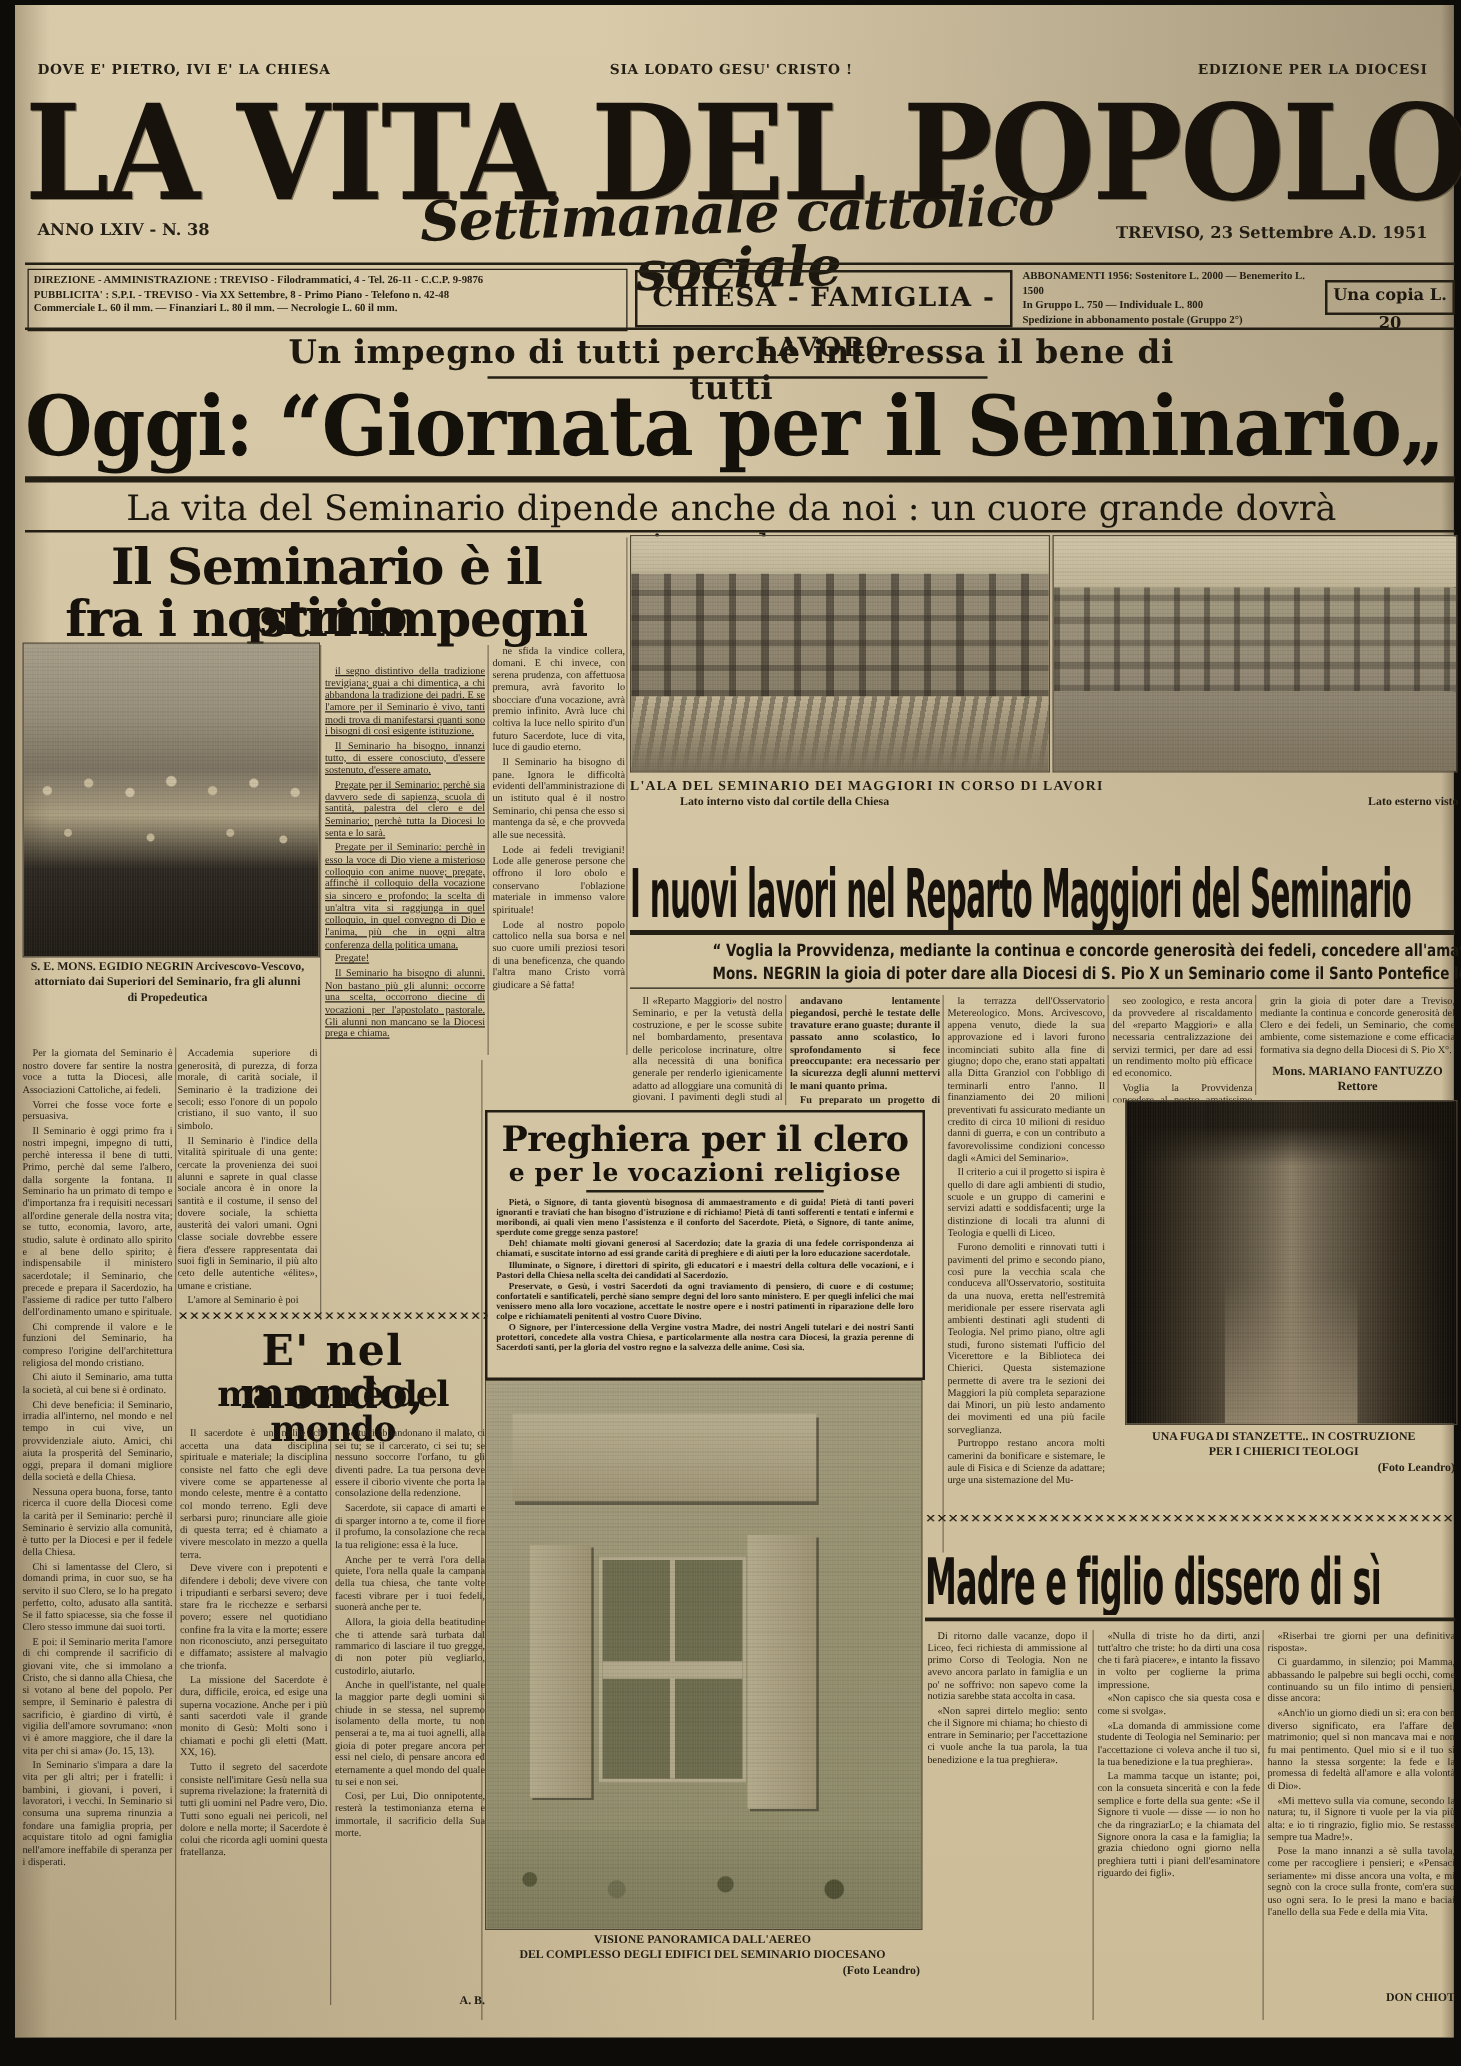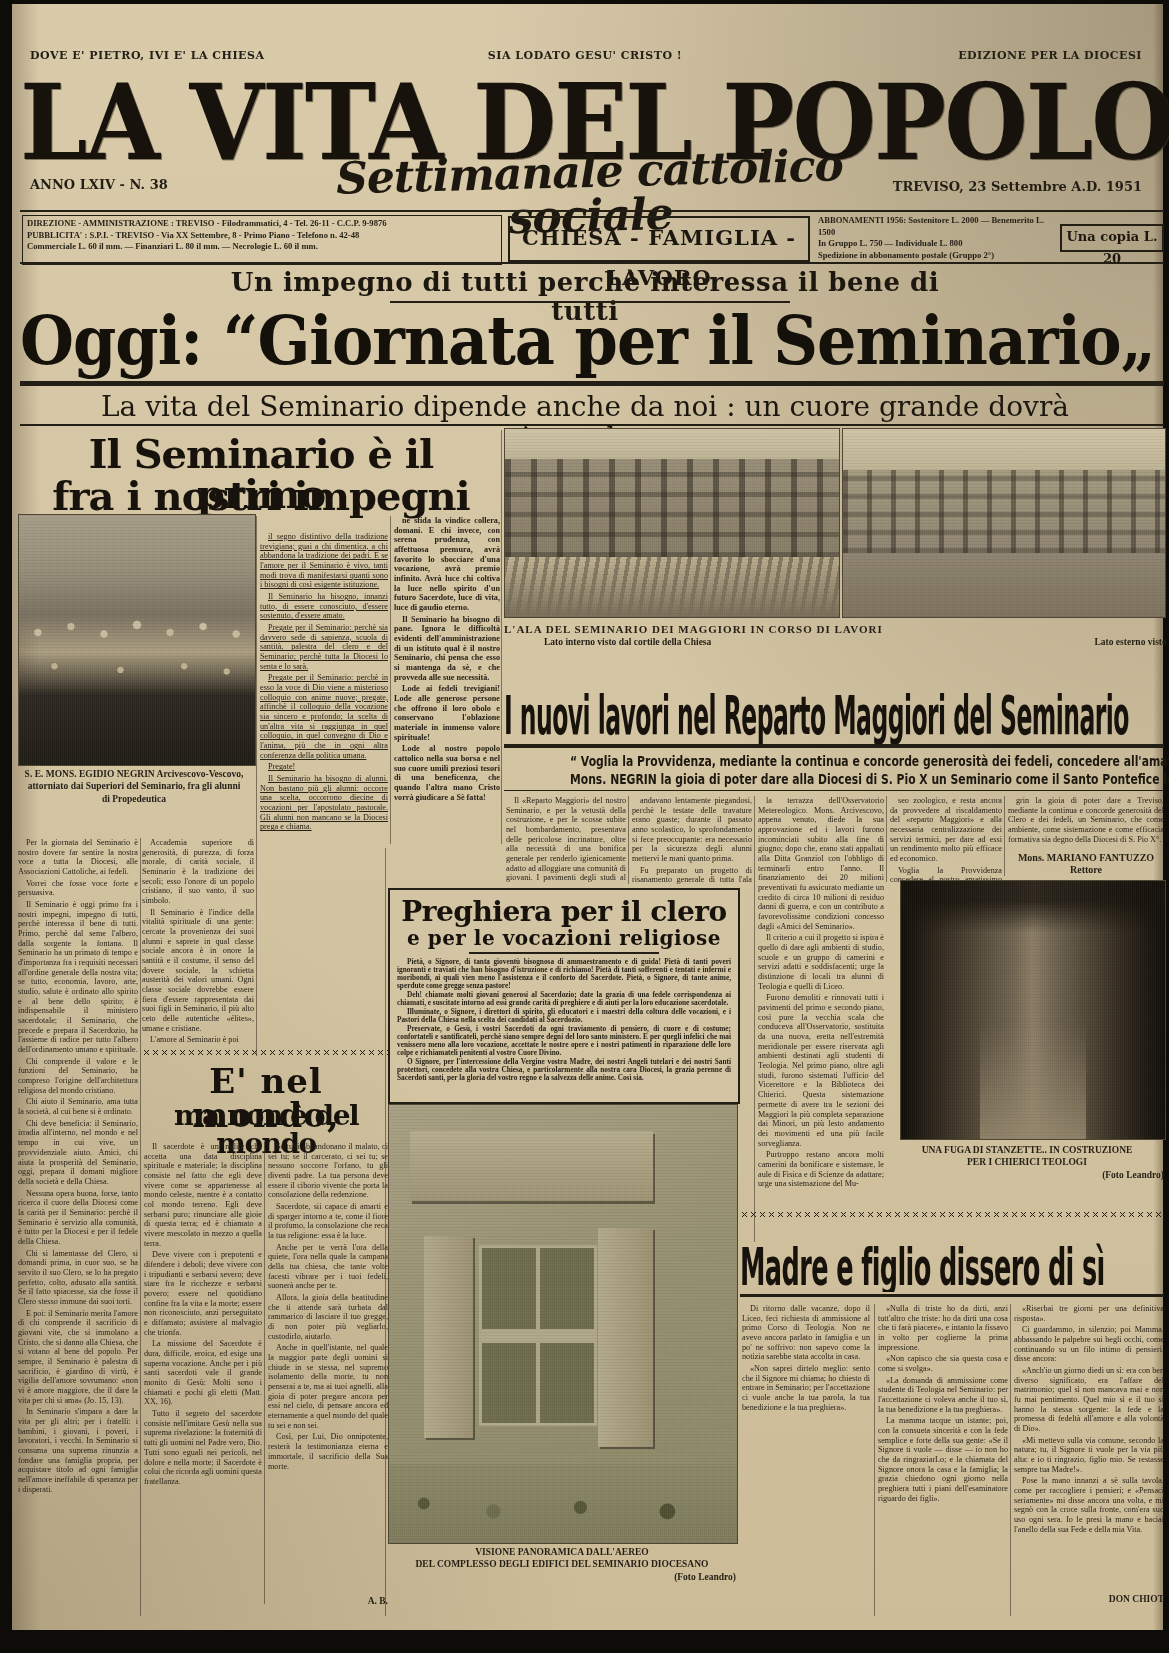--- a/index.html
+++ b/index.html
@@ -160,21 +160,21 @@
   </div>
 
 <div class="abs col" style="left:260px;top:532px;width:128px;height:528px;text-decoration:underline;">
     <p class="para">il segno distintivo della tradizione trevigiana; guai a chi dimentica, a chi abbandona la tradizione dei padri. E se l'amore per il Seminario è vivo, tanti modi trova di manifestarsi quanti sono i bisogni di così esigente istituzione.</p>
     <p class="para">Il Seminario ha bisogno, innanzi tutto, di essere conosciuto, d'essere sostenuto, d'essere amato.</p>
     <p class="para">Pregate per il Seminario: perchè sia davvero sede di sapienza, scuola di santità, palestra del clero e del Seminario; perchè tutta la Diocesi lo senta e lo sarà.</p>
     <p class="para">Pregate per il Seminario: perchè in esso la voce di Dio viene a misterioso colloquio con anime nuove; pregate, affinchè il colloquio della vocazione sia sincero e profondo; la scelta di un'altra vita si raggiunga in quel colloquio, in quel convegno di Dio e l'anima, più che in ogni altra conferenza della politica umana.</p>
     <p class="para">Pregate!</p>
     <p class="para">Il Seminario ha bisogno di alunni. Non bastano più gli alunni: occorre una scelta, occorrono diecine di vocazioni per l'apostolato pastorale. Gli alunni non mancano se la Diocesi prega e chiama.</p>
   </div>
-<div class="abs col" style="left:394px;top:516px;width:106px;height:326px;font-weight:bold;">
+<div class="abs col" style="left:394px;top:516px;width:106px;height:326px;">
     <p class="para">ne sfida la vindice collera, domani. E chi invece, con serena prudenza, con affettuosa premura, avrà favorito lo sbocciare d'una vocazione, avrà premio infinito. Avrà luce chi coltiva la luce nello spirito d'un futuro Sacerdote, luce di vita, luce di gaudio eterno.</p>
     <p class="para">Il Seminario ha bisogno di pane. Ignora le difficoltà evidenti dell'amministrazione di un istituto qual è il nostro Seminario, chi pensa che esso si mantenga da sè, e che provveda alle sue necessità.</p>
     <p class="para">Lode ai fedeli trevigiani! Lode alle generose persone che offrono il loro obolo e conservano l'oblazione materiale in immenso valore spirituale!</p>
     <p class="para">Lode al nostro popolo cattolico nella sua borsa e nel suo cuore umili preziosi tesori di una beneficenza, che quando l'altra mano Cristo vorrà giudicare a Sè fatta!</p>
   </div>
 <div class="abs col" style="left:18px;top:838px;width:120px;height:778px;">
     <p class="para">Per la giornata del Seminario è nostro dovere far sentire la nostra voce a tutta la Diocesi, alle Associazioni Cattoliche, ai fedeli.</p>
     <p class="para">Vorrei che fosse voce forte e persuasiva.</p>
     <p class="para">Il Seminario è oggi primo fra i nostri impegni, impegno di tutti, perchè interessa il bene di tutti. Primo, perchè dal seme l'albero, dalla sorgente la fontana. Il Seminario ha un primato di tempo e d'importanza fra i requisiti necessari all'ordine generale della nostra vita; se tutto, economia, lavoro, arte, studio, salute è ordinato allo spirito e al bene dello spirito; è indispensabile il ministero sacerdotale; il Seminario, che precede e prepara il Sacerdozio, ha l'assieme di radice per tutto l'albero dell'ordinamento umano e spirituale.</p>
     <p class="para">Chi comprende il valore e le funzioni del Seminario, ha compreso l'origine dell'architettura religiosa del mondo cristiano.</p>
@@ -232,21 +232,21 @@
 <div class="abs rule" style="left:504px;top:744px;width:660px;height:4px;"></div>
 <div class="abs" style="left:504px;top:752px;width:660px;">
   <span class="ql">“ Voglia la Provvidenza, mediante la continua e concorde generosità dei fedeli, concedere all'amatissimo Arcivescovo</span>
   <span class="ql">Mons. NEGRIN la gioia di poter dare alla Diocesi di S. Pio X un Seminario come il Santo Pontefice lo sognava „</span>
 </div>
 <div class="abs rule" style="left:504px;top:790px;width:660px;height:1px;"></div>
 
 <div class="abs col" style="left:506px;top:796px;width:120px;height:88px;">
     <p class="para">Il «Reparto Maggiori» del nostro Seminario, e per la vetustà della costruzione, e per le scosse subite nel bombardamento, presentava delle pericolose incrinature, oltre alla necessità di una bonifica generale per renderlo igienicamente adatto ad alloggiare una comunità di giovani. I pavimenti degli studi al primo piano, in terrazzo veneziano,</p>
   </div>
-<div class="abs col" style="left:632px;top:796px;width:120px;height:88px;">
+<div class="abs col" style="left:632px;top:796px;width:120px;height:88px;font-weight:bold;">
     <p class="para">andavano lentamente piegandosi, perchè le testate delle travature erano guaste; durante il passato anno scolastico, lo sprofondamento si fece preoccupante: era necessario per la sicurezza degli alunni mettervi le mani quanto prima.</p>
     <p class="para">Fu preparato un progetto di risanamento generale di tutta l'ala orientale che termina con</p>
   </div>
 <div class="abs col" style="left:758px;top:796px;width:126px;height:446px;">
     <p class="para">la terrazza dell'Osservatorio Metereologico. Mons. Arcivescovo, appena venuto, diede la sua approvazione ed i lavori furono incominciati subito alla fine di giugno; dopo che, erano stati appaltati alla Ditta Granziol con l'obbligo di terminarli entro l'anno. Il finanziamento dei 20 milioni preventivati fu assicurato mediante un credito di circa 10 milioni di residuo danni di guerra, e con un contributo a favorevolissime condizioni concesso dagli «Amici del Seminario».</p>
     <p class="para">Il criterio a cui il progetto si ispira è quello di dare agli ambienti di studio, scuole e un gruppo di camerini e servizi adatti e soddisfacenti; urge la distinzione di locali tra alunni di Teologia e quelli di Liceo.</p>
     <p class="para">Furono demoliti e rinnovati tutti i pavimenti del primo e secondo piano, così pure la vecchia scala che conduceva all'Osservatorio, sostituita da una nuova, eretta nell'estremità meridionale per essere riservata agli ambienti destinati agli studenti di Teologia. Nel primo piano, oltre agli studi, furono sistemati l'ufficio del Vicerettore e la Biblioteca dei Chierici. Questa sistemazione permette di avere tra le sezioni dei Maggiori la più completa separazione dai Minori, un più lesto andamento dei movimenti ed una più facile sorveglianza.</p>
     <p class="para">Purtroppo restano ancora molti camerini da bonificare e sistemare, le aule di Fisica e di Scienze da adattare; urge una sistemazione del Mu-</p>
   </div>
 <div class="abs col" style="left:890px;top:796px;width:112px;height:86px;">

